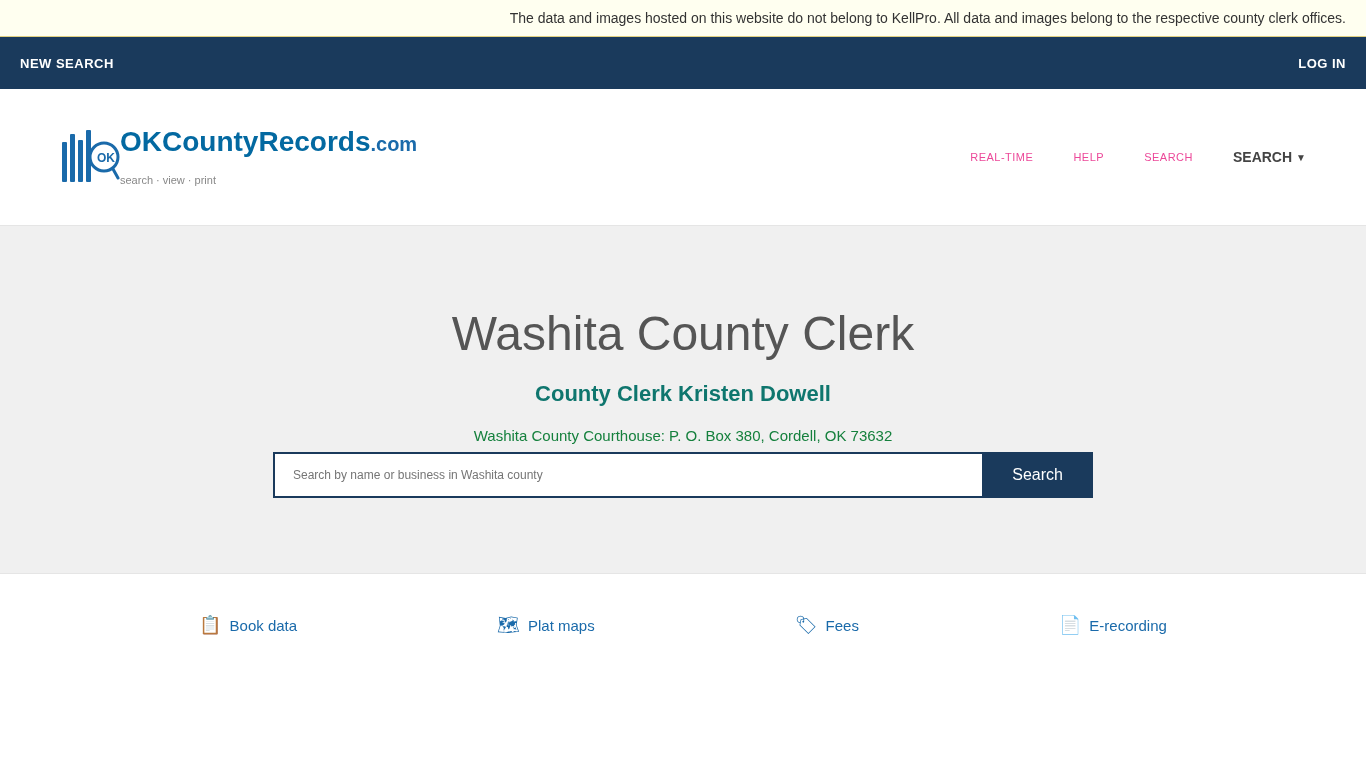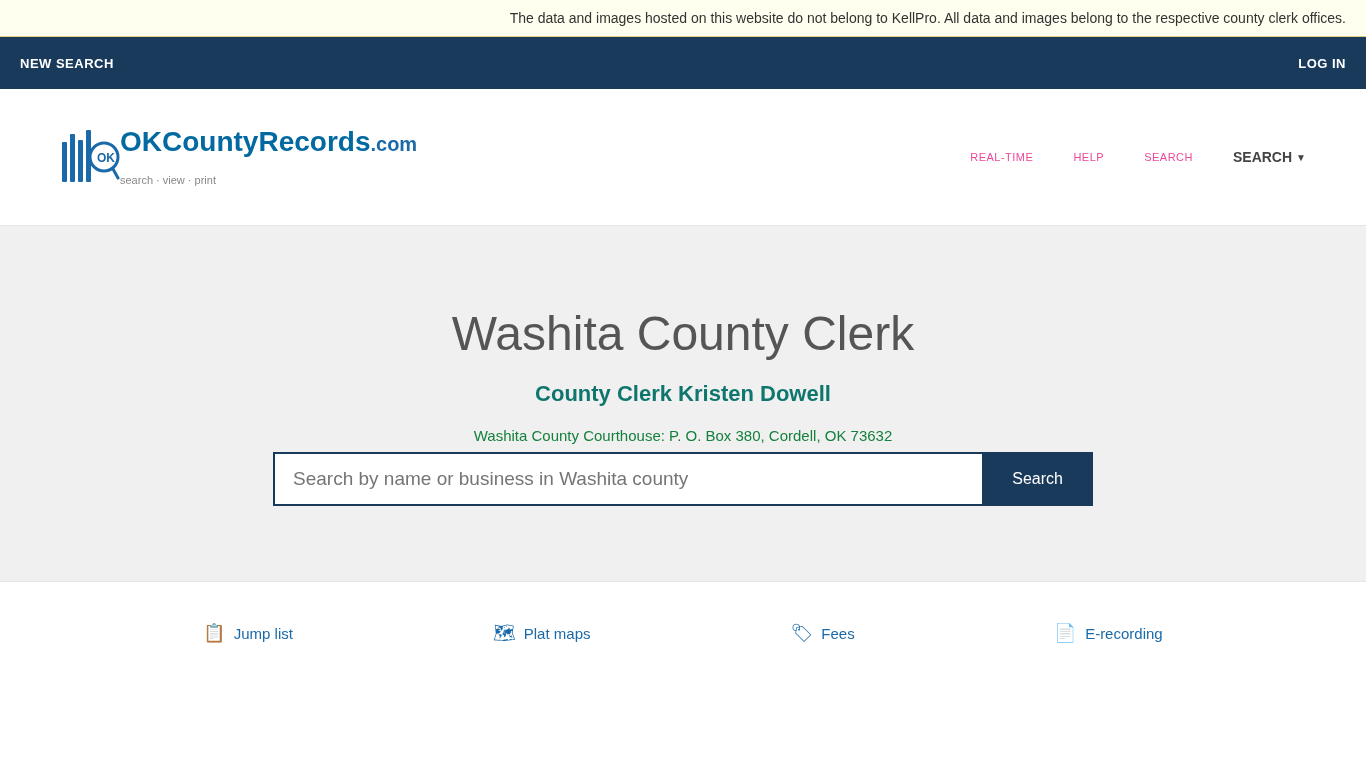--- a/index.html
+++ b/index.html
@@ -123,21 +123,21 @@
     .search-container {
       display: flex;
       justify-content: center;
       align-items: stretch;
       width: 820px;
       margin: 0 auto 15px;
     }
     .search-input {
       flex: 1;
       padding: 14px 18px;
-      font-size: 19px;
+      font-size: 12px;
       border: 2px solid #1a3a5c;
       border-right: none;
       outline: none;
       color: #aaa;
       background: #fff;
     }
     .search-btn {
       background: #1a3a5c;
       color: #fff;
       border: none;
@@ -245,21 +245,21 @@
   <div class="search-container">
     <input class="search-input" type="text" placeholder="Search by name or business in Washita county" style="">
     <button class="search-btn">Search</button>
   </div>
 
 </div>
 
 <div class="footer-links">
 <a href="#" class="footer-link-item">
       <span class="footer-icon">📋</span>
-      <span>Jump list</span>
+      <span>Book data</span>
     </a>
     <a href="#" class="footer-link-item">
       <span class="footer-icon">🗺</span>
       <span>Plat maps</span>
     </a>
     <a href="#" class="footer-link-item">
       <span class="footer-icon">🏷</span>
       <span>Fees</span>
     </a>
     <a href="#" class="footer-link-item">

